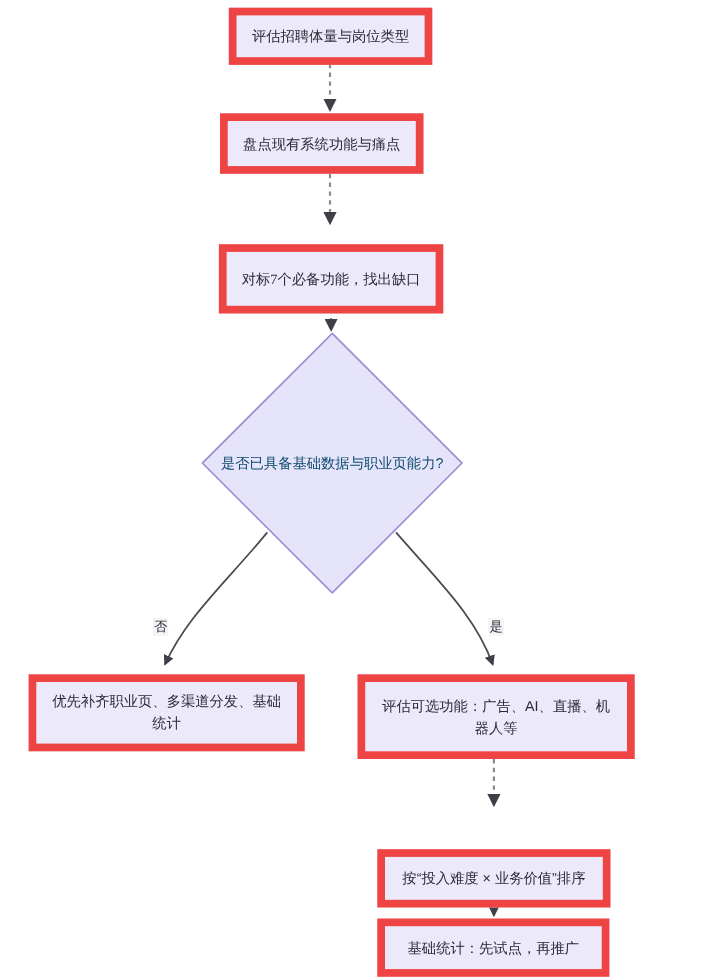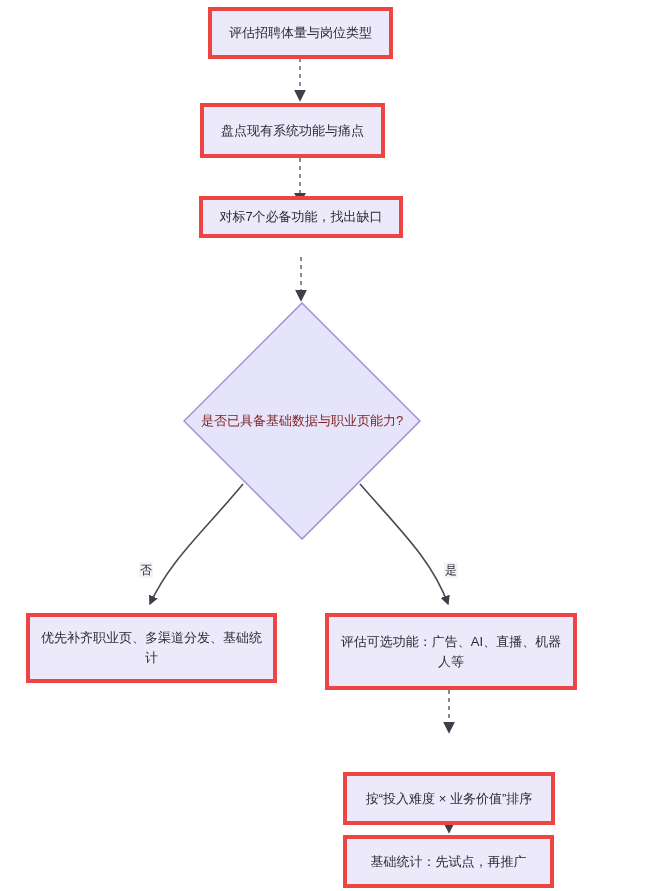--- a/index.html
+++ b/index.html
@@ -19,21 +19,21 @@
     position: absolute;
     left: 0;
     top: 0;
     width: 650px;
     height: 891px;
   }
   .node {
     position: absolute;
     box-sizing: border-box;
     background: #ece9fb;
-    border: 4px solid #ef4444;
+    border: 7px solid #ef4444;
     color: #2b2b33;
     font-size: 13px;
     line-height: 20px;
     text-align: center;
     display: flex;
     align-items: center;
     justify-content: center;
     padding: 0 10px;
     z-index: 2;
   }
@@ -54,21 +54,21 @@
   }
   .decision .decision-label {
     position: absolute;
     left: 0;
     right: 0;
     top: 50%;
     transform: translateY(-50%);
     text-align: center;
     font-size: 13px;
     line-height: 20px;
-    color: #7f1d1d;
+    color: #0c4a6e;
     z-index: 3;
   }
   .edge-label {
     position: absolute;
     font-size: 12px;
     line-height: 16px;
     color: #2b2b33;
     background: #f4f3f7;
     padding: 0 1px;
     z-index: 3;
@@ -106,21 +106,21 @@
   </svg>
 
   <div class="node" style="left:208px; top:7px; width:185px; height:52px;">
     <span class="node-text">评估招聘体量与岗位类型</span>
   </div>
 
   <div class="node" style="left:200px; top:103px; width:185px; height:55px;">
     <span class="node-text">盘点现有系统功能与痛点</span>
   </div>
 
-  <div class="node" style="left:199px; top:196px; width:204px; height:42px;">
+  <div class="node" style="left:199px; top:222px; width:204px; height:63px;font-family:Liberation Serif, serif;">
     <span class="node-text">对标7个必备功能，找出缺口</span>
   </div>
 
   <div class="decision" style="left:183px; top:302px; width:238px; height:238px;">
     <svg class="diamond-shape" viewBox="0 0 238 238" xmlns="http://www.w3.org/2000/svg">
       <polygon points="119,1 237,119 119,237 1,119" fill="#e6e4fa" stroke="#9f8ed6" stroke-width="1.5"></polygon>
     </svg>
     <span class="decision-label">是否已具备基础数据与职业页能力?</span>
   </div>
 

